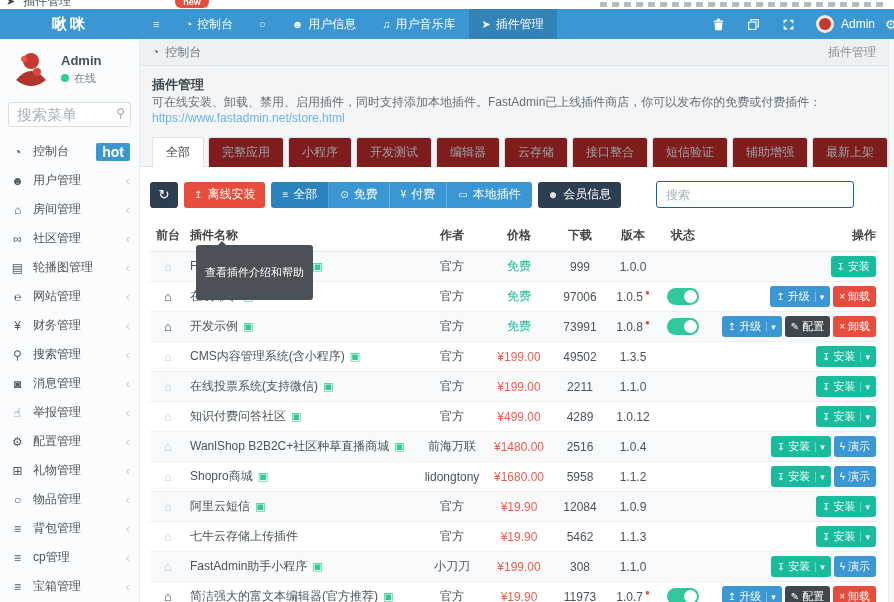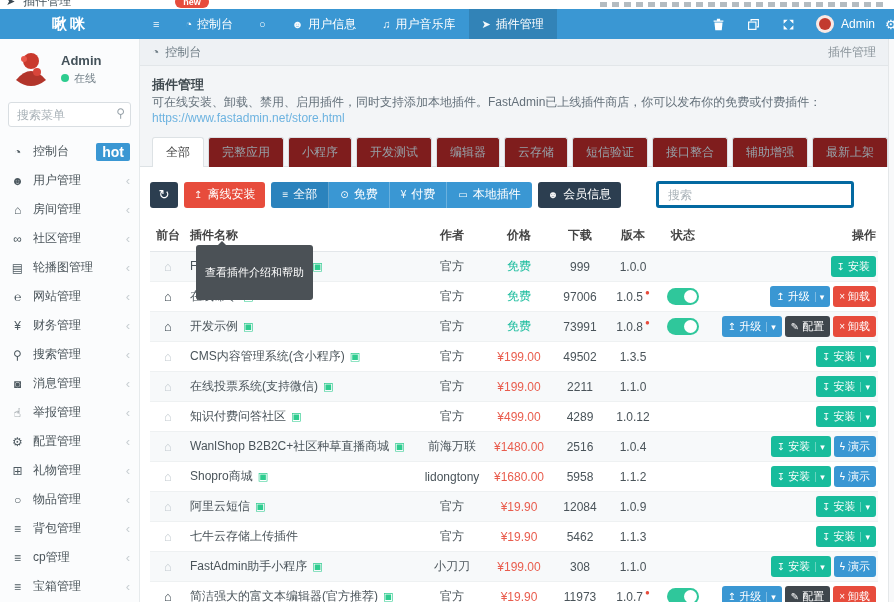--- a/index.html
+++ b/index.html
@@ -29,21 +29,21 @@
 .gear-clip{width:9px;overflow:hidden;height:30px;display:flex;align-items:center;font-size:13px}
 
 
 .sidebar{position:absolute;top:39px;left:0;width:140px;bottom:0;background:#fbfcfd;border-right:1px solid #e6eaec;overflow:hidden;z-index:2}
 .user-block{display:flex;align-items:center;gap:9px;padding:9px 10px 8px}
 .avatar{width:42px;height:42px;flex:none}
 .uname{font-weight:bold;font-size:13px;color:#44525a}
 .ustatus{display:flex;align-items:center;gap:5px;color:#76838b;font-size:11px;margin-top:3px}
 .status-dot{width:8px;height:8px;border-radius:50%;background:#2ecc8f}
 .side-search{position:relative;margin:4px 8px 8px}
-.side-search input{width:100%;height:25px;border:1px solid #d9dee2;border-radius:3px;padding:3px 22px 3px 8px;font-size:12px;color:#555;background:#fff;outline:none}
+.side-search input{width:100%;height:25px;border:1px solid #d9dee2;border-radius:3px;padding:3px 22px 3px 8px;font-size:15px;color:#555;background:#fff;outline:none}
 .side-search input::placeholder{color:#a9b2b8}
 .mag{position:absolute;right:6px;top:4px;color:#9aa4ab;font-size:12px}
 .side-menu{padding-top:2px}
 .side-item{display:flex;align-items:center;height:29px;padding:0 9px;color:#4a545a;cursor:pointer}
 .side-icon{width:17px;text-align:center;margin-right:7px;color:#4e5a61;font-size:12px;flex:none}
 .side-label{flex:1;white-space:nowrap;overflow:hidden}
 .hot-badge{background:#3a97d3;color:#fff;font-size:14px;font-weight:bold;padding:1px 6px;border-radius:2px}
 .chev{color:#c7ced2;font-size:13px}
 
 
@@ -67,21 +67,21 @@
 .btn{border:none;color:#fff;font-size:12px;border-radius:3px;cursor:pointer;display:inline-flex;align-items:center;gap:5px;font-family:inherit}
 .btn-refresh{background:#2c3e50;width:28px;height:26px;justify-content:center;font-size:13px}
 .btn-offline{background:#e74c3c;height:26px;padding:0 10px;margin-left:6px}
 .btn-group{display:inline-flex;margin-left:6px;border-radius:3px;overflow:hidden}
 .btn-filter{background:#3a97d3;height:26px;padding:0 11px;border-radius:0;border-right:1px solid rgba(255,255,255,.25)}
 .btn-filter:last-child{border-right:none}
 .btn-filter.active{background:#2b83bd}
 .btn-member{background:#2c3e50;height:26px;padding:0 10px;margin-left:6px}
 .bicon{font-size:10px;opacity:.95}
 .toolbar-search{margin-left:auto;margin-right:24px}
-.toolbar-search input{width:198px;height:27px;border:3px solid #0369a1;border-radius:3px;padding:4px 9px;font-size:12px;color:#7f1d1d;outline:none}
+.toolbar-search input{width:198px;height:27px;border:1px solid #0369a1;border-radius:3px;padding:4px 9px;font-size:12px;color:#7f1d1d;outline:none}
 .toolbar-search input::placeholder{color:#aab3b9}
 
 
 .table-wrap{position:relative;margin-top:12px}
 table{width:100%;border-collapse:collapse;table-layout:fixed;font-size:12px}
 th{font-weight:bold;color:#444;padding:7px 4px;border-bottom:1px solid #e3e7ea;text-align:center;white-space:nowrap}
 td{padding:4px 4px;border-top:1px solid #eef1f2;height:29px;white-space:nowrap;overflow:hidden;text-align:center;color:#4a545a}
 tbody tr:nth-child(odd){background:#f7f9fa}
 th.c-name,td.c-name{text-align:left}
 th.c-actions,td.c-actions{text-align:right;padding-right:2px}
@@ -294,22 +294,22 @@
       </div>
     </div>
 
     <div class="tabs">
         <div class="tab active">全部</div>
         <div class="tab">完整应用</div>
         <div class="tab">小程序</div>
         <div class="tab">开发测试</div>
         <div class="tab">编辑器</div>
         <div class="tab">云存储</div>
+        <div class="tab">接口整合</div>
         <div class="tab">短信验证</div>
-        <div class="tab">接口整合</div>
         <div class="tab">辅助增强</div>
         <div class="tab">最新上架</div>
       </div>
 
     <div class="panel-body">
       <div class="toolbar">
         <button class="btn btn-refresh">
             <span>↻</span>
           </button>
         <button class="btn btn-offline">

